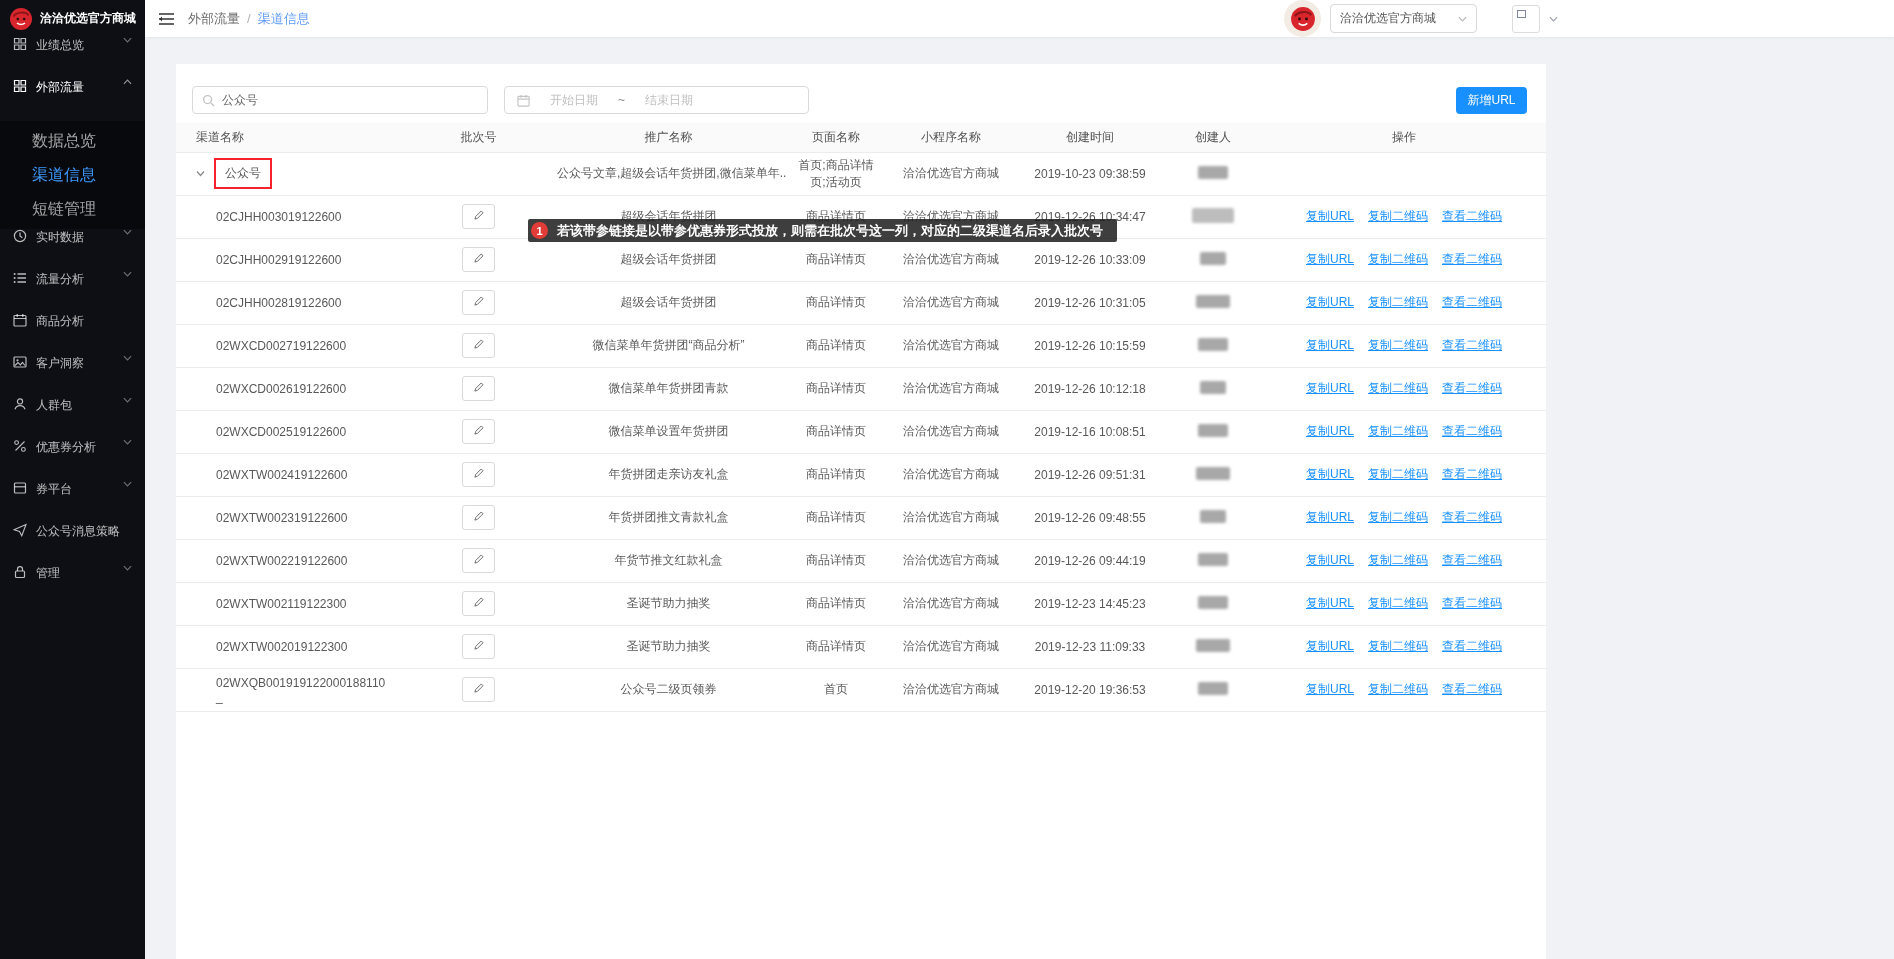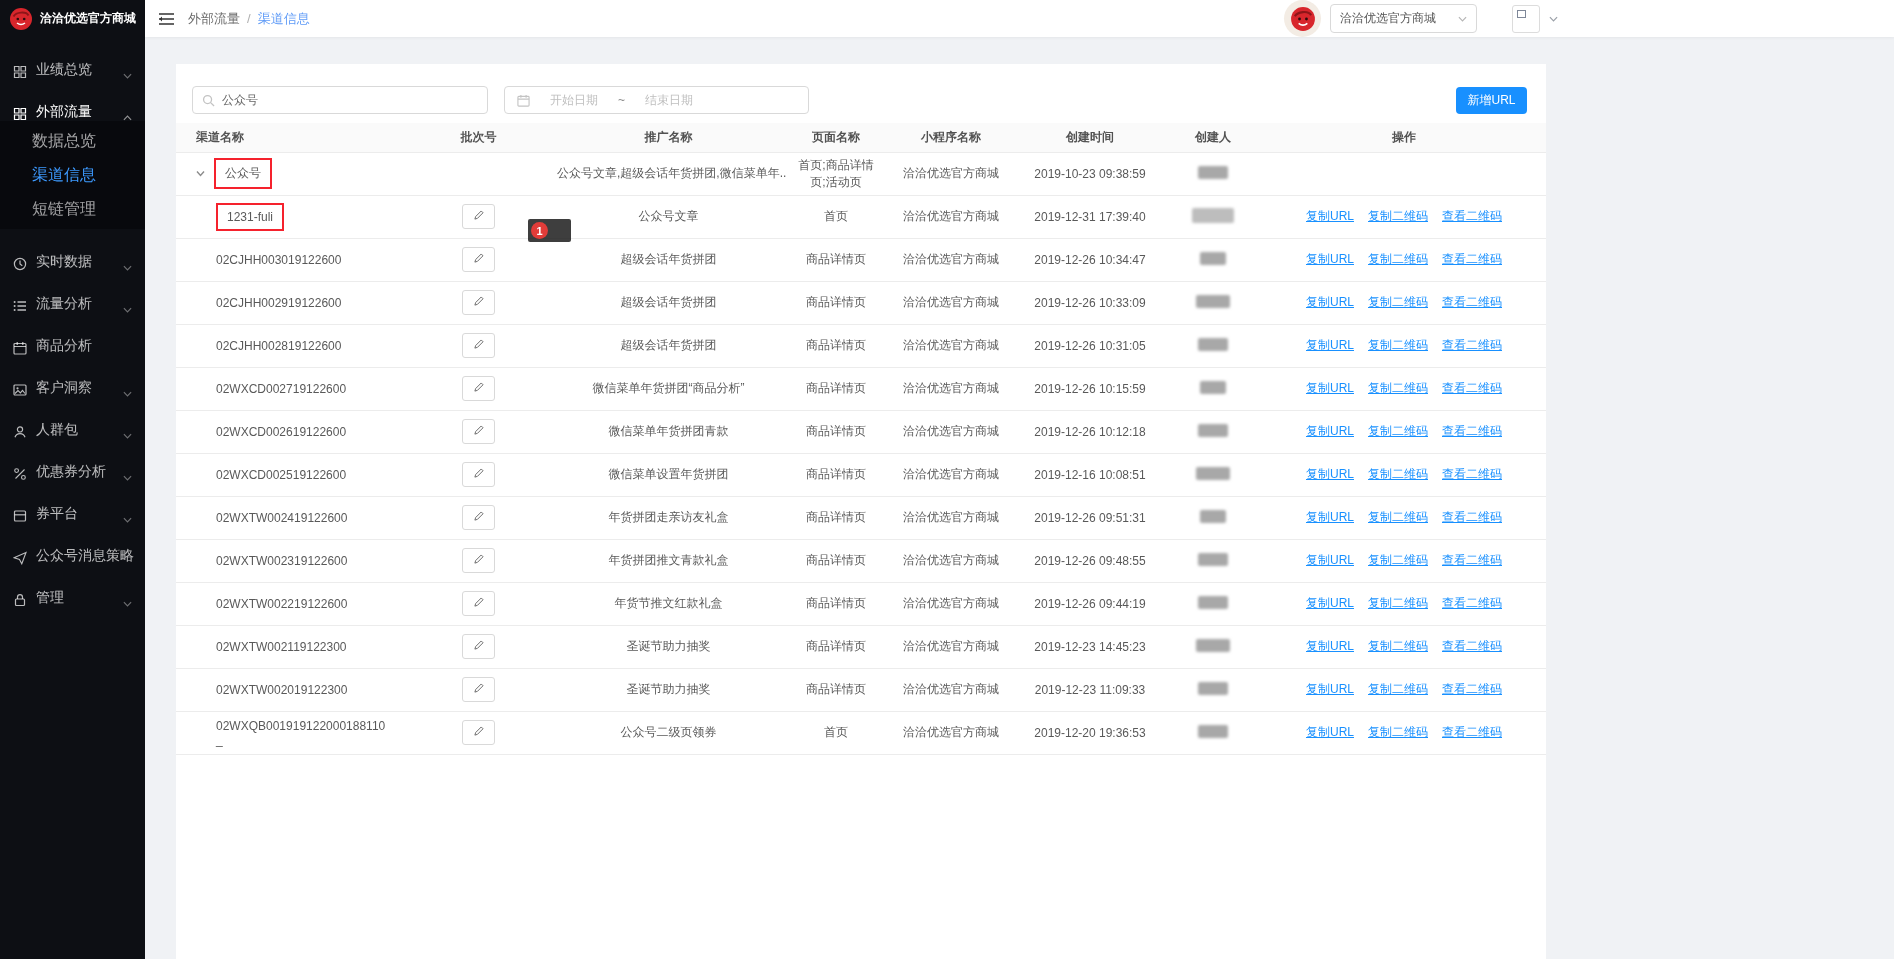--- a/index.html
+++ b/index.html
@@ -5,21 +5,21 @@
   * { margin:0; padding:0; box-sizing:border-box; }
   html,body { background:#f0f2f5; font-family:"Liberation Sans","DejaVu Sans",sans-serif; }
   .screen { width:1894px; height:959px; display:flex; background:#f0f2f5; overflow:hidden; position:relative; }
 
   
   .sidebar { width:145px; flex-shrink:0; background:#0d0f14; display:flex; flex-direction:column; }
   .logo-row { height:37px; display:flex; align-items:center; padding:0 9px; gap:7px; }
   .logo-row svg { width:24px; height:24px; display:block; }
   .brand-text { color:#fff; font-size:12px; font-weight:bold; white-space:nowrap; }
   .nav { flex:1; overflow:hidden; }
-  .nav-item { height:42px; display:flex; align-items:flex-end; padding:0 13px; gap:9px; font-size:14px; color:rgba(255,255,255,.72); cursor:pointer; }
+  .nav-item { height:42px; display:flex; align-items:flex-start; padding:0 13px; gap:9px; font-size:12px; color:rgba(255,255,255,.72); cursor:pointer; }
   .nav-item.active { color:#ffffff; }
   .nav-icon { width:14px; height:14px; display:inline-flex; }
   .nav-icon svg { width:14px; height:14px; }
   .nav-label { white-space:nowrap; }
   .nav-chev { margin-left:auto; opacity:.55; display:inline-flex; }
   .nav-chev svg { width:9px; height:6px; }
   .submenu { background:#08090d; padding:3px 0; }
   .sub-item { height:34px; display:flex; align-items:center; padding-left:32px; font-size:16px; color:rgba(255,255,255,.62); cursor:pointer; }
   .sub-item.selected { color:#3d9aff; }
 
@@ -50,21 +50,21 @@
   .search-box .icon svg { width:13px; height:13px; }
   .search-box input { border:none; outline:none; font-size:12px; color:#666; width:100%; background:transparent; font-family:inherit; }
   .date-box { margin-left:16px; width:305px; height:28px; border:1px solid #d9d9d9; border-radius:4px; display:flex; align-items:center; padding:0 12px; gap:20px; font-size:12px; color:#bfbfbf; cursor:pointer; }
   .date-box .icon { color:#c3c3c3; display:inline-flex; }
   .date-box .icon svg { width:13px; height:13px; }
   .date-sep { color:#8a8a8a; }
   .add-btn { margin-left:auto; width:71px; height:27px; background:#1890ff; color:#fff; border:none; border-radius:4px; font-size:12px; cursor:pointer; font-family:inherit; }
 
   
   table { width:100%; border-collapse:collapse; table-layout:fixed; font-size:12px; color:#595959; }
-  thead th { background:#fafafa; height:29px; font-weight:700; color:#525252; text-align:center; border-bottom:1px solid #ececec; padding:0 6px; }
+  thead th { background:#fafafa; height:29px; font-weight:400; color:#525252; text-align:center; border-bottom:1px solid #ececec; padding:0 6px; }
   thead th.col-0 { text-align:left; padding-left:20px; }
   tbody td { height:43px; border-bottom:1px solid #ececec; text-align:center; padding:4px 6px; vertical-align:middle; }
   td.col-channel { text-align:left; padding-left:20px; word-break:break-all; }
   td.col-channel.child { padding-left:40px; }
   td.col-channel .ch-text { display:inline-block; max-width:172px; vertical-align:middle; }
   .expander { display:inline-flex; width:11px; margin-right:7px; color:#8c8c8c; vertical-align:middle; cursor:pointer; }
   .expander svg { width:9px; height:9px; }
   .annotated { border:2px solid #f5222d; padding:5px 9px; }
   td.col-promo { white-space:nowrap; overflow:hidden; }
   .edit-btn { width:33px; height:25px; border:1px solid #d9d9d9; border-radius:3px; background:#fff; color:#666; display:inline-flex; align-items:center; justify-content:center; cursor:pointer; }
@@ -353,34 +353,20 @@
                   </span><span class="ch-text annotated">公众号</span></td>
                 <td class="col-batch"></td>
                 <td class="col-promo">公众号文章,超级会话年货拼团,微信菜单年...</td>
                 <td class="col-page">首页;商品详情页;活动页</td>
                 <td class="col-mini">洽洽优选官方商城</td>
                 <td class="col-created">2019-10-23 09:38:59</td>
                 <td class="col-creator"><span class="redacted"></span></td>
                 <td class="col-actions"></td>
               </tr>
               <tr>
-                <td class="col-channel child"><span class="ch-text annotated">1231-fuli</span></td>
-                <td class="col-batch"><button class="edit-btn">
-                    <span><svg viewBox="0 0 14 14">
-                        <path d="M2.2 11.8l.9-3L9.6 2.3l2.1 2.1-6.5 6.5-3 .9z" fill="none" stroke="currentColor" stroke-width="1.1"></path>
-                      </svg></span>
-                  </button></td>
-                <td class="col-promo">公众号文章</td>
-                <td class="col-page">首页</td>
-                <td class="col-mini">洽洽优选官方商城</td>
-                <td class="col-created">2019-12-31 17:39:40</td>
-                <td class="col-creator"><span class="redacted"></span></td>
-                <td class="col-actions"><a class="action-link">复制URL</a><a class="action-link">复制二维码</a><a class="action-link">查看二维码</a></td>
-              </tr>
-              <tr>
                 <td class="col-channel child"><span class="ch-text">02CJHH003019122600</span></td>
                 <td class="col-batch"><button class="edit-btn">
                     <span><svg viewBox="0 0 14 14">
                         <path d="M2.2 11.8l.9-3L9.6 2.3l2.1 2.1-6.5 6.5-3 .9z" fill="none" stroke="currentColor" stroke-width="1.1"></path>
                       </svg></span>
                   </button></td>
                 <td class="col-promo">超级会话年货拼团</td>
                 <td class="col-page">商品详情页</td>
                 <td class="col-mini">洽洽优选官方商城</td>
                 <td class="col-created">2019-12-26 10:34:47</td>
@@ -540,17 +526,18 @@
                 <td class="col-created">2019-12-20 19:36:53</td>
                 <td class="col-creator"><span class="redacted"></span></td>
                 <td class="col-actions"><a class="action-link">复制URL</a><a class="action-link">复制二维码</a><a class="action-link">查看二维码</a></td>
               </tr>
             </tbody>
         </table>
       </div>
 
       <div class="annotation">
         <span class="badge">1</span>
+        <span class="annotation-text">若该带参链接是以带参优惠券形式投放，则需在批次号这一列，对应的二级渠道名后录入批次号</span>
       </div>
     </div>
 
   </div>
 </div>
 
 </body></html>

